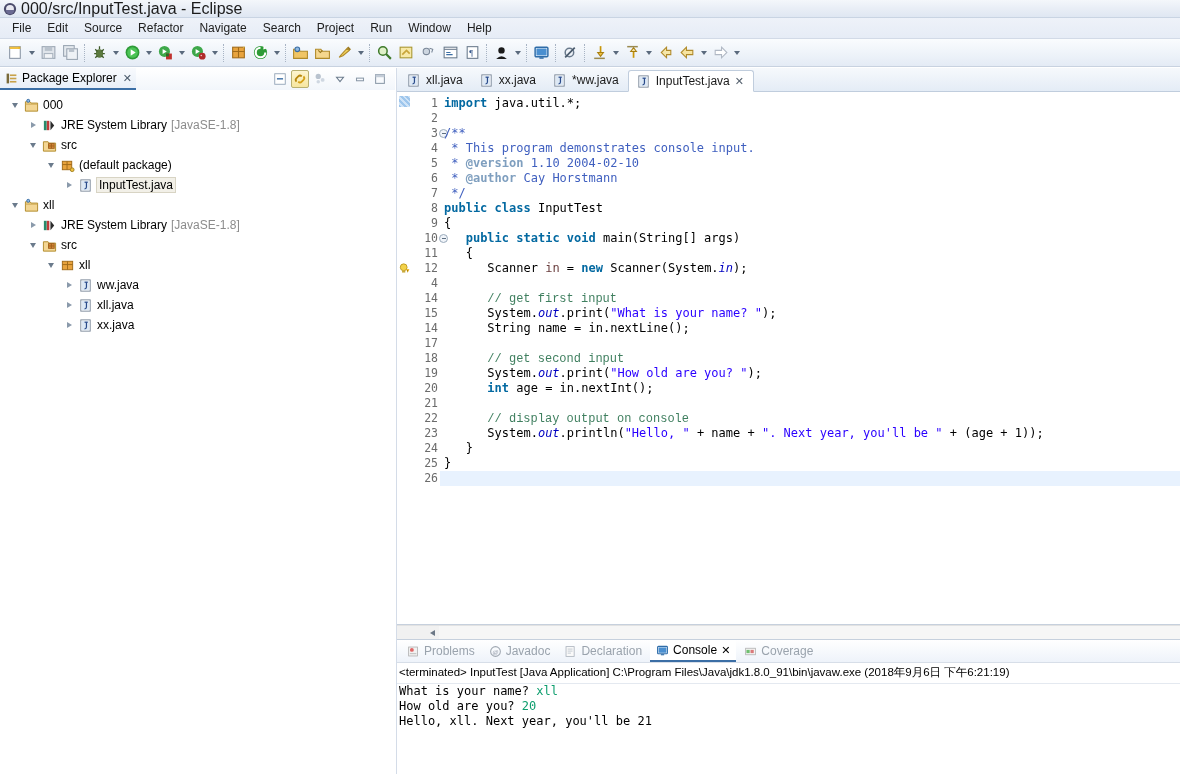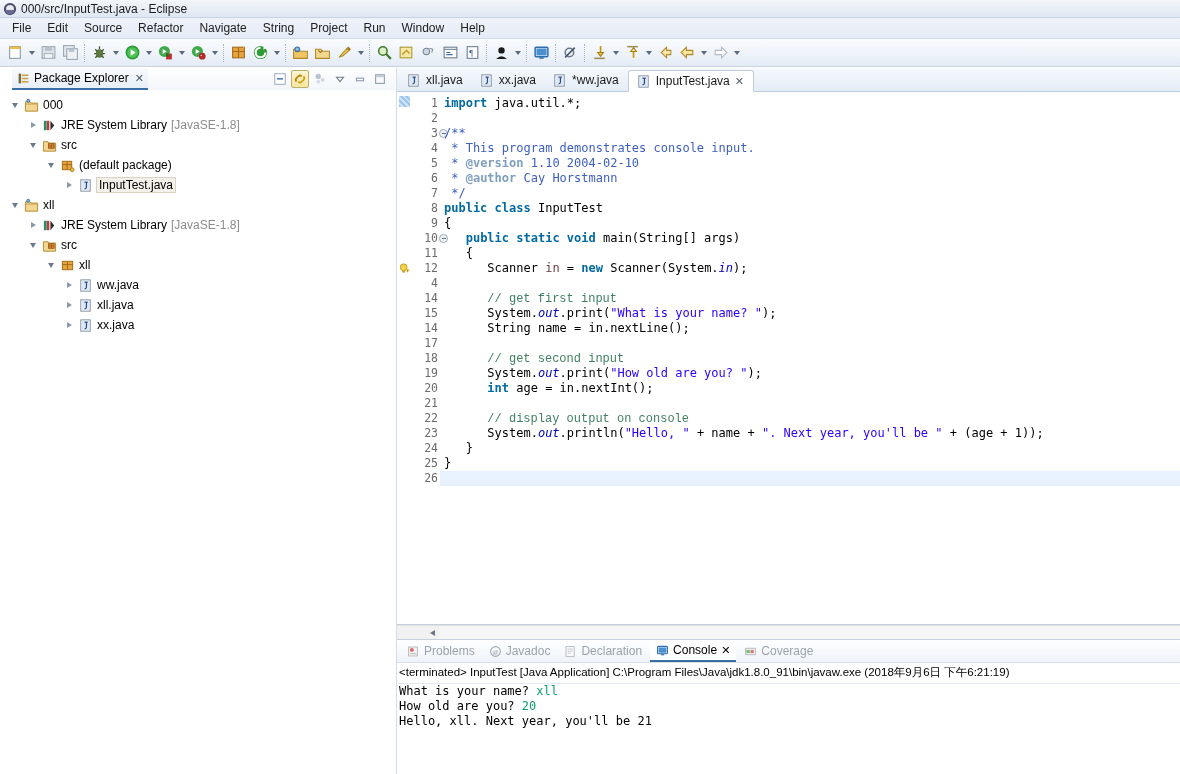--- a/index.html
+++ b/index.html
@@ -23,21 +23,21 @@
     border-bottom: 1px solid #c9d4e3;
     display: flex; align-items: center;
     padding-left: 3px;
     font-size: 12px;
     color: #1b1b1b;
   }
   .title-icon {
     width: 14px; height: 14px; margin-right: 4px;
     flex: 0 0 14px;
   }
-  .title-text { white-space: nowrap; font-size: 12px; letter-spacing: 0px; }
+  .title-text { white-space: nowrap; font-size: 16px; letter-spacing: 0px; }
 
   
   .menubar {
     height: 21px;
     background: linear-gradient(to bottom, #eef2f9 0%, #e6ecf6 100%);
     border-bottom: 1px solid #d2dae7;
     display: flex; align-items: center;
     padding-left: 4px;
   }
   .menu-item {
@@ -93,21 +93,20 @@
     width: 396px;
     display: flex; flex-direction: column;
     background: #ffffff;
     border-right: 1px solid #ffffff;
   }
   .view-tabbar {
     height: 22px;
     display: flex; align-items: center;
     background: linear-gradient(to bottom, #ffffff 0%, #f2f6fb 100%);
     position: relative;
-    margin-left: 12px;
   }
   .view-tab {
     display: flex; align-items: center;
     height: 22px;
     padding: 0 4px 0 5px;
     background: linear-gradient(to bottom, #f8fafd 0%, #e8eff8 100%);
     border-bottom: 2px solid #3b6ea5;
     font-size: 12px;
     color: #000;
     font-weight: normal;
@@ -347,21 +346,21 @@
     </svg>
     <span class="title-text">000/src/InputTest.java - Eclipse</span>
   </div>
 
   <div class="menubar" id="menubar">
       <div class="menu-item">File</div>
       <div class="menu-item">Edit</div>
       <div class="menu-item">Source</div>
       <div class="menu-item">Refactor</div>
       <div class="menu-item">Navigate</div>
-      <div class="menu-item">String</div>
+      <div class="menu-item">Search</div>
       <div class="menu-item">Project</div>
       <div class="menu-item">Run</div>
       <div class="menu-item">Window</div>
       <div class="menu-item">Help</div>
     </div>
 
   <div class="toolbar" id="toolbar">
       <div class="tb-btn">
         <svg width="17" height="17" viewBox="0 0 16 16">
           <rect x="2.5" y="2.5" width="10" height="11" fill="#fff" stroke="#8a96a5"></rect>

